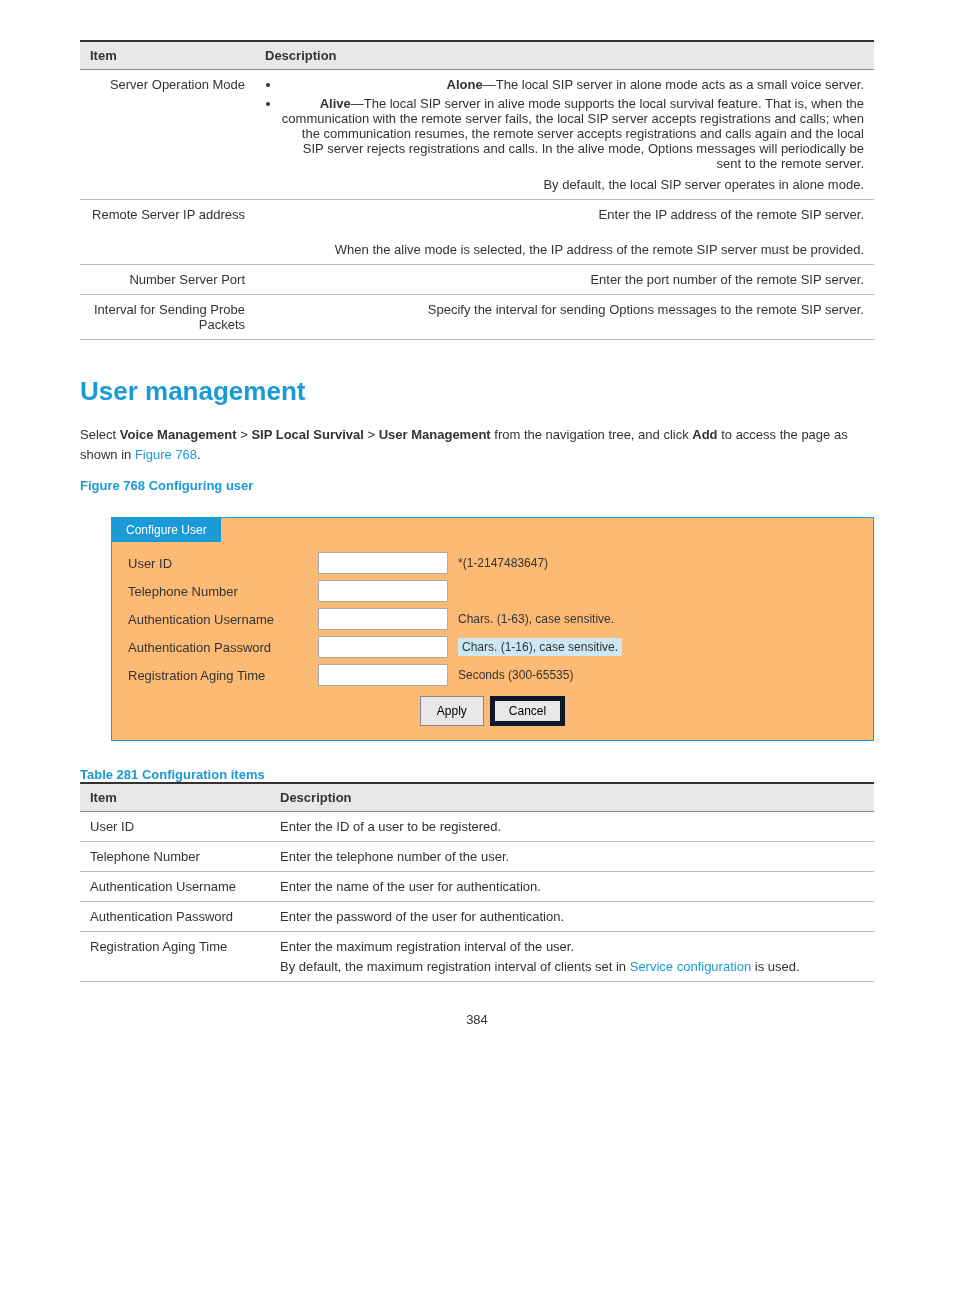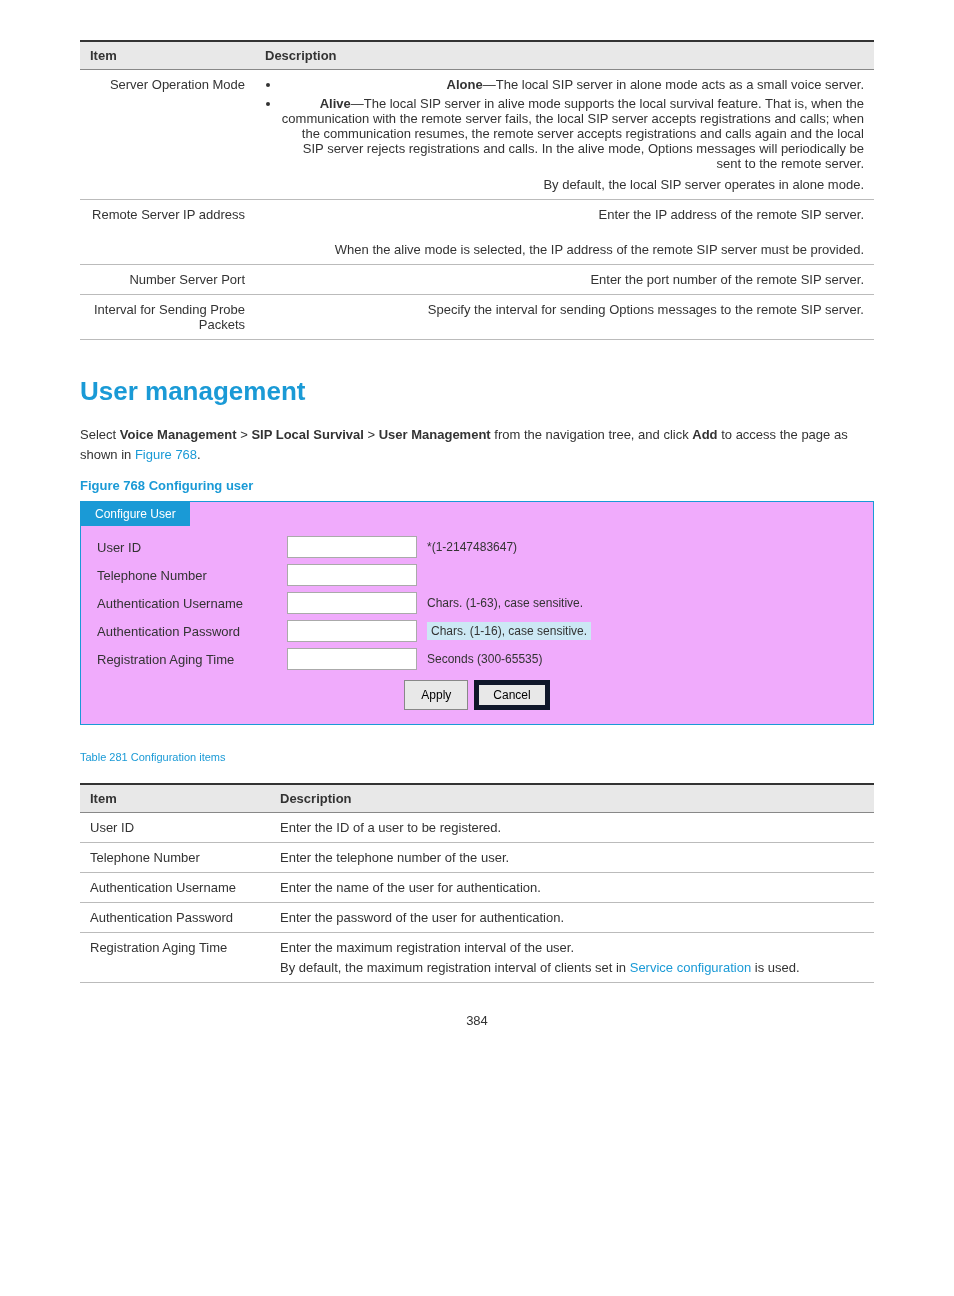--- a/index.html
+++ b/index.html
@@ -65,28 +65,29 @@
     .intro-para a, .link-blue {
       color: #1a9ad6;
       text-decoration: none;
     }
 
     
     .figure-label {
       color: #1a9ad6;
       font-weight: bold;
       font-size: 13px;
-      margin-bottom: 8px;
+      margin-bottom: 24px;
     }
 
     
     .config-ui-box {
       border: 1px solid #1a9ad6;
       margin-bottom: 26px;
-      background: #f0abfc;
+      background: #fdba74;
+      margin-left: 31px;
     }
     .config-ui-tab {
       background: #1a9ad6;
       color: #fff;
       padding: 5px 14px;
       font-size: 12px;
       display: inline-block;
       margin: 0;
     }
     .config-ui-inner {
@@ -142,23 +143,23 @@
       background: #e8e8e8;
       border: 5px solid #0f172a;
       padding: 3px 14px;
       font-size: 12px;
       cursor: pointer;
     }
 
     
     .table-label {
       color: #1a9ad6;
-      font-weight: normal;
-      font-size: 11px;
-      margin-bottom: 20px;
+      font-weight: bold;
+      font-size: 13px;
+      margin-bottom: 0;
     }
     .data-table {
       width: 100%;
       border-collapse: collapse;
       margin-bottom: 20px;
     }
     .data-table th {
       background: #e8e8e8;
       border-top: 2px solid #333;
       border-bottom: 1px solid #888;

